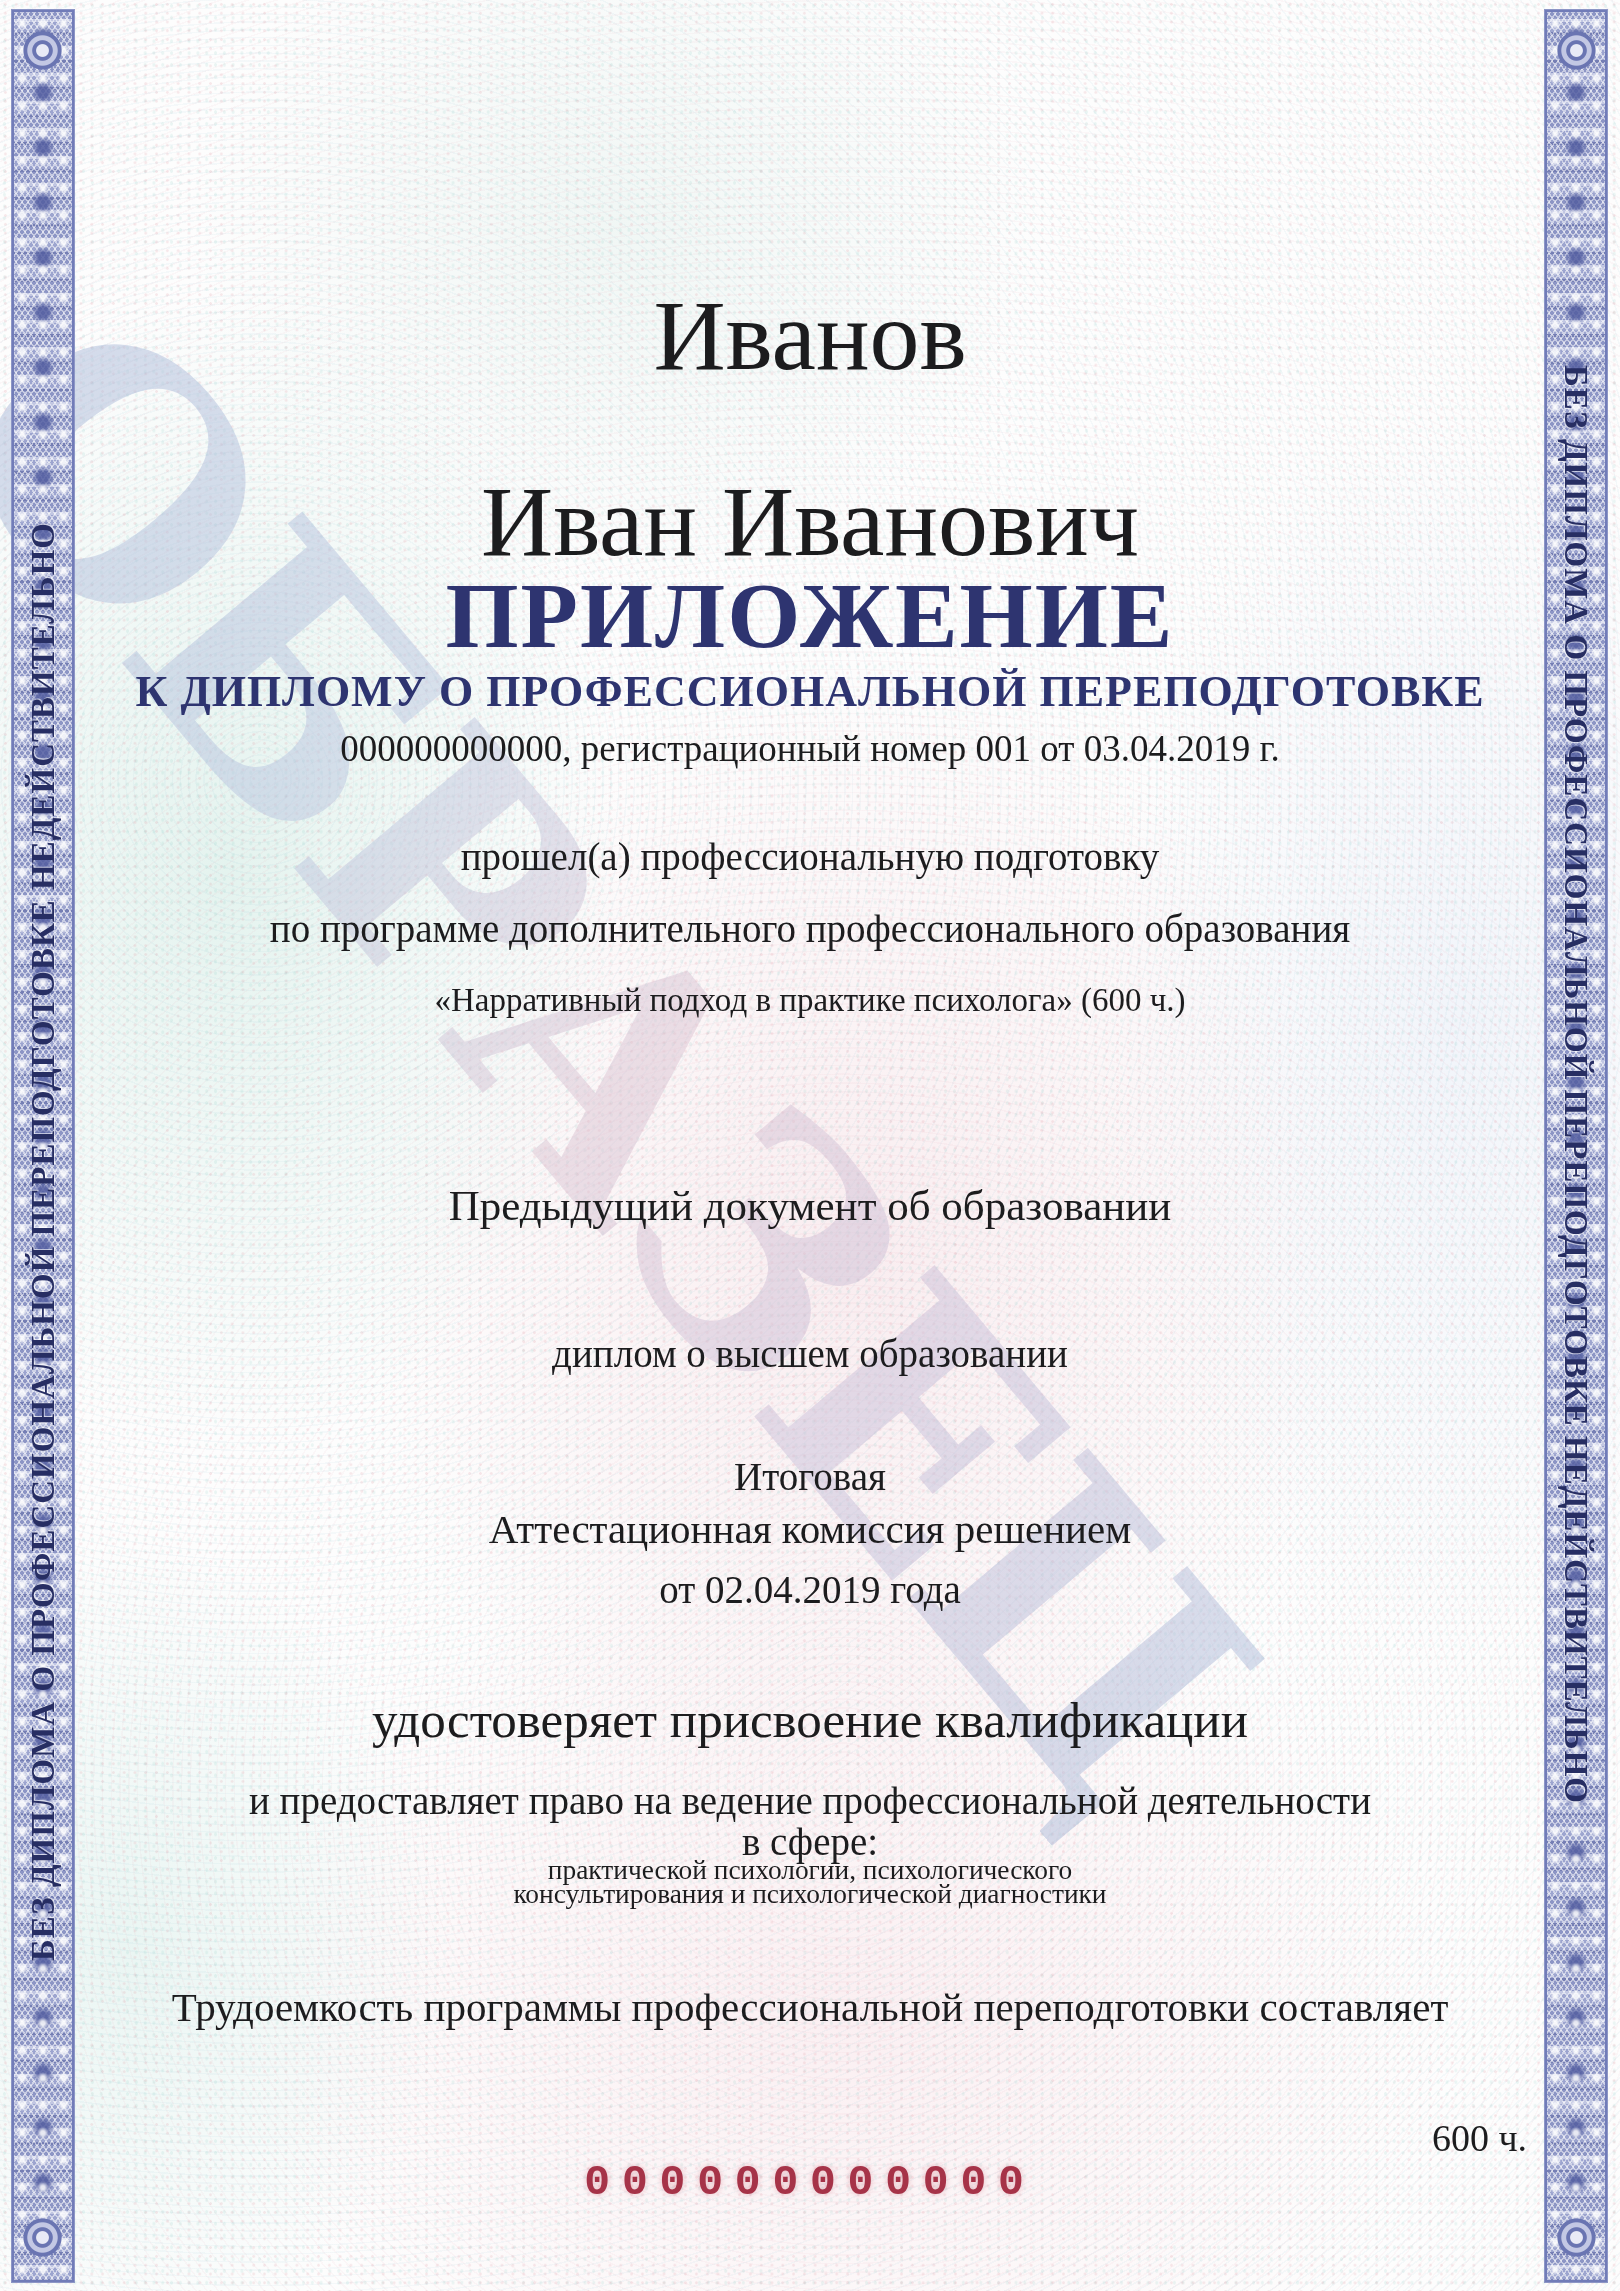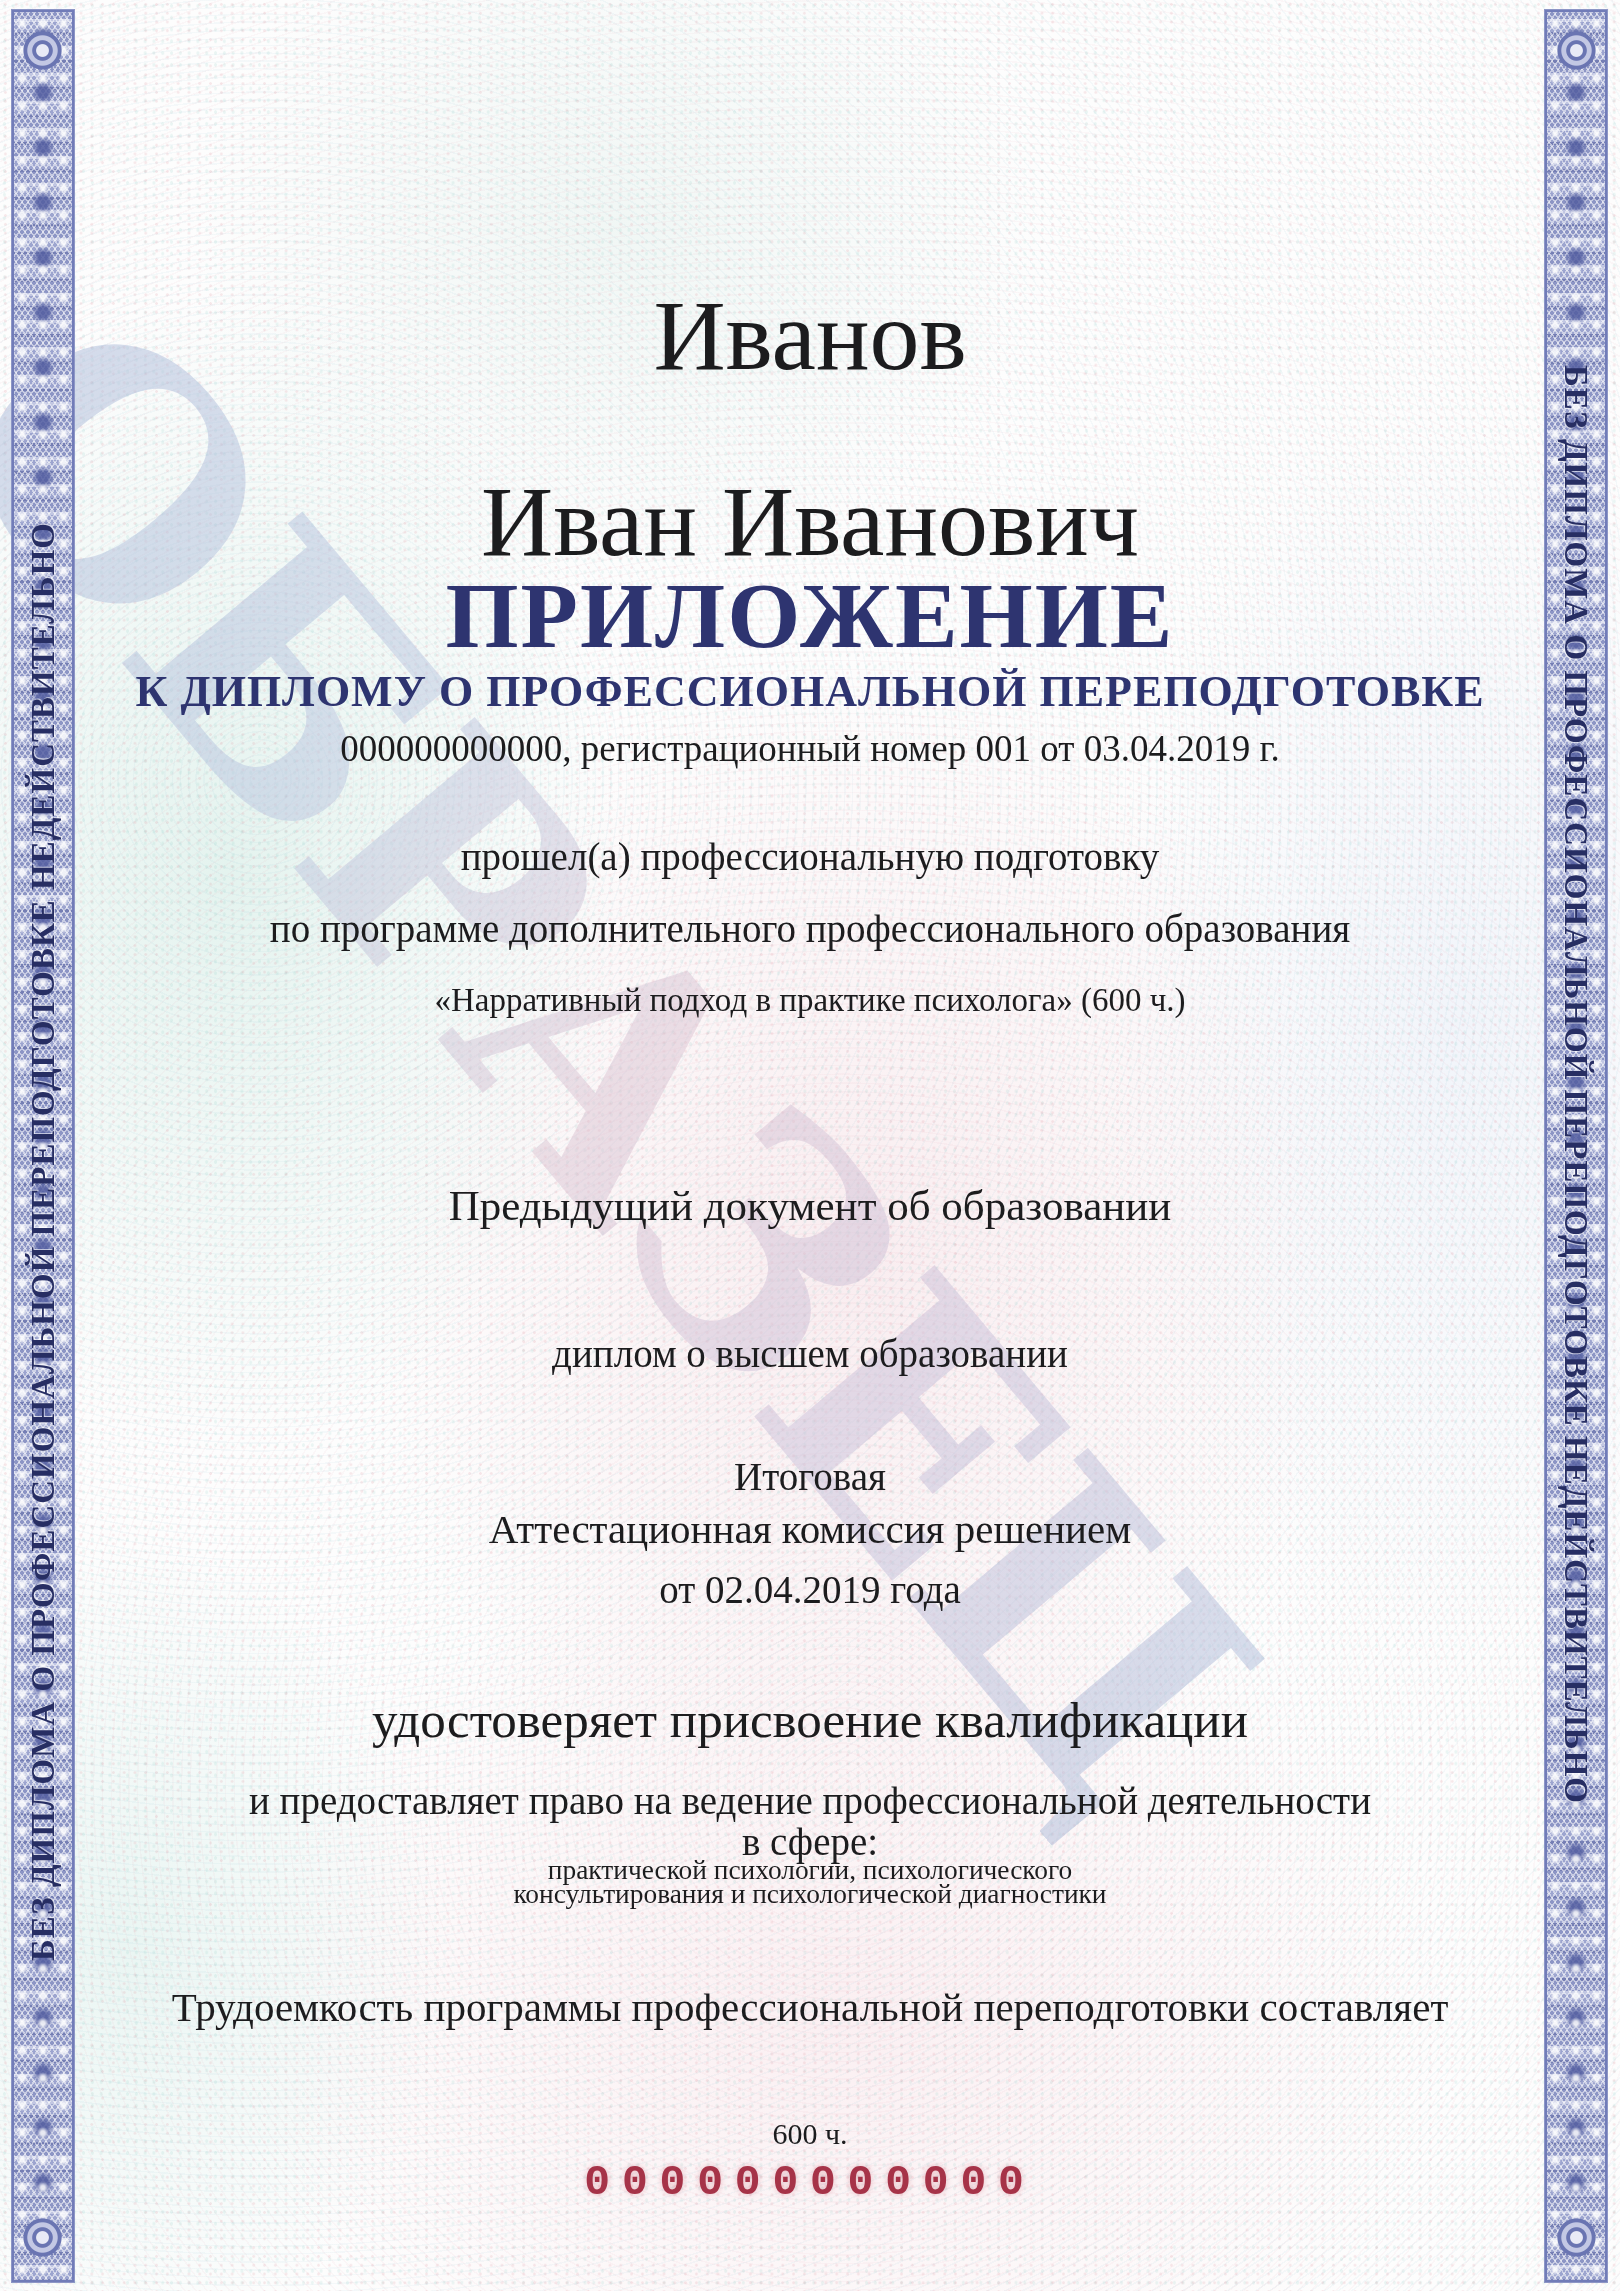--- a/index.html
+++ b/index.html
@@ -128,19 +128,19 @@
     <div class="line" style="top:1779px; font-size:39px;">и предоставляет право на ведение профессиональной деятельности</div>
 
     <div class="line" style="top:1820px; font-size:39px;">в сфере:</div>
 
     <div class="line" style="top:1855px; font-size:27.4px;">практической психологии, психологического</div>
 
     <div class="line" style="top:1879px; font-size:27.4px;">консультирования и психологической диагностики</div>
 
     <div class="line" style="top:1984px; font-size:41px;">Трудоемкость программы профессиональной переподготовки составляет</div>
 
-    <div class="line" style="top:2117px; font-size:30px;">600 ч.</div>
+    <div class="line" style="top:2117px; font-size:38px;text-align:right;">600 ч.</div>
 
     <div class="line serial" style="top:2158px; font-size:43px;">000000000000</div>
 
   </main>
 </div>
 
 
 </body></html>

